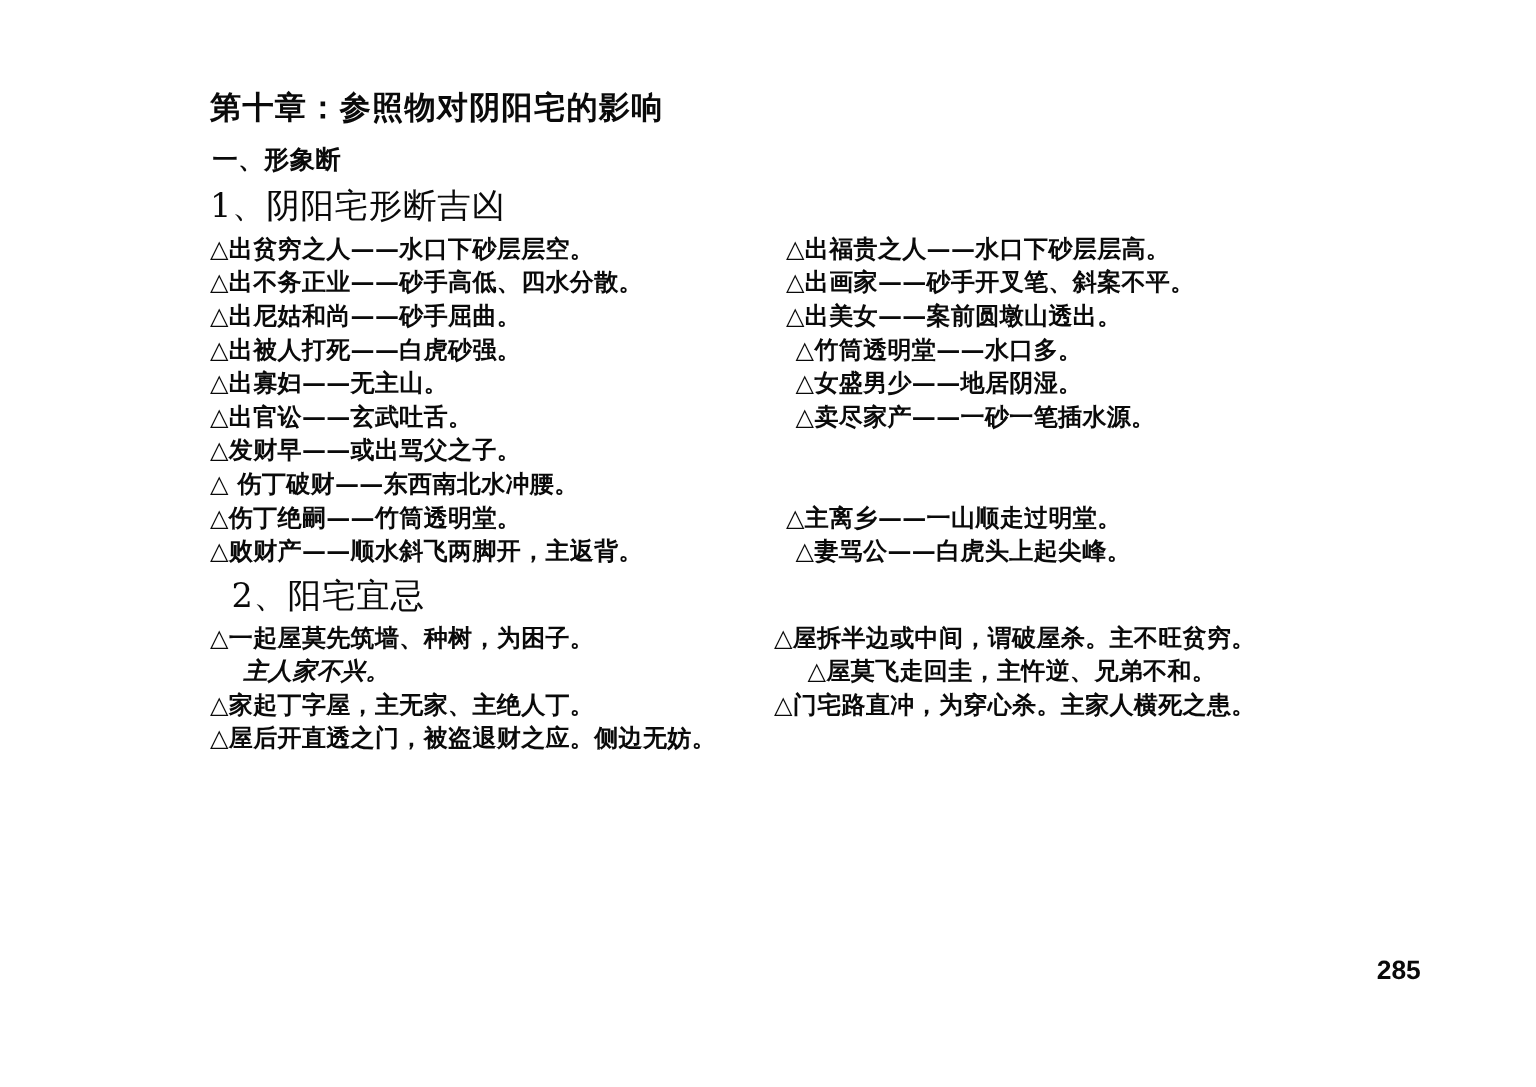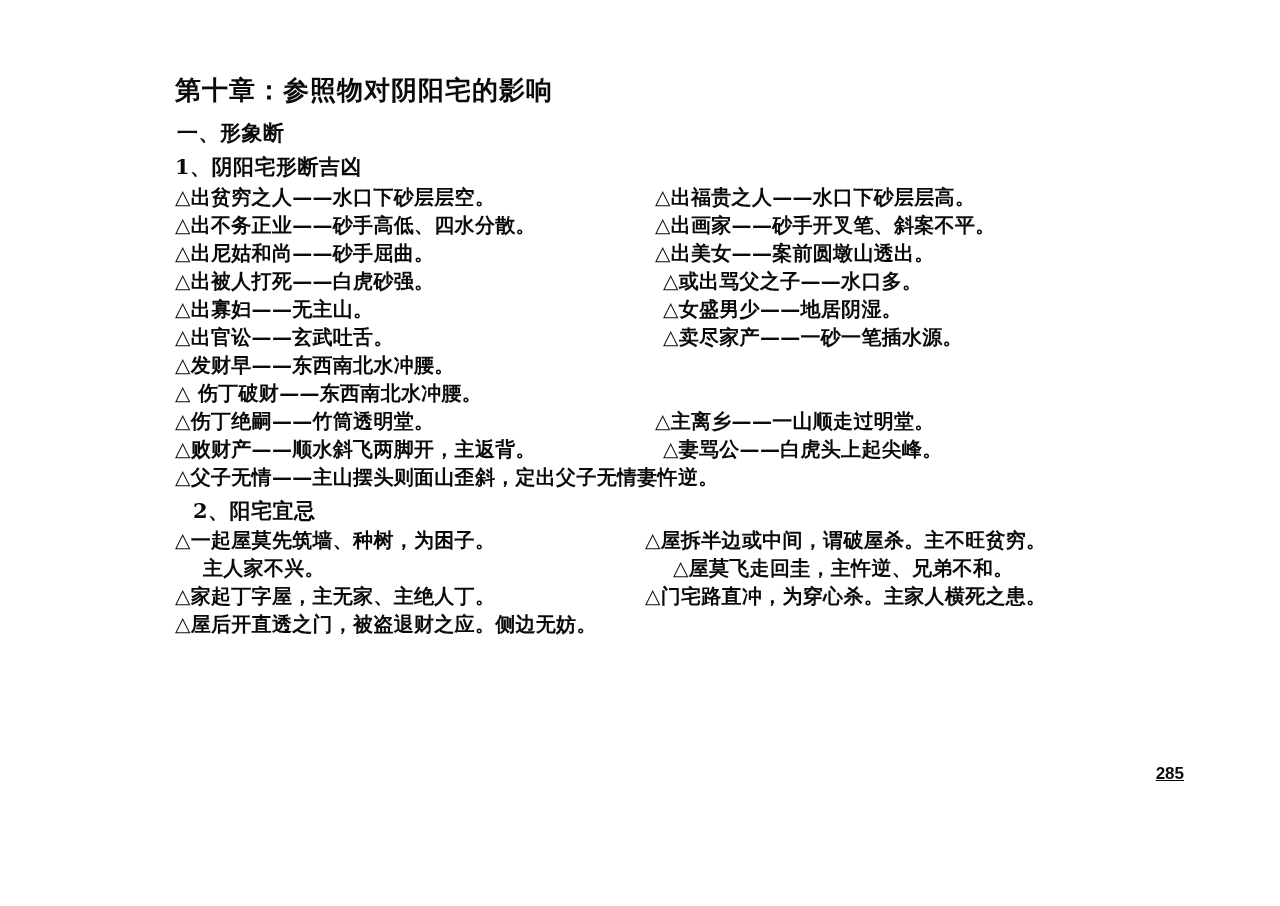--- a/index.html
+++ b/index.html
@@ -38,22 +38,22 @@
   }
   .section-heading {
     font-size: 21px;
     font-weight: 700;
     letter-spacing: 0.5px;
     line-height: 1.45;
     margin: 4px 0 2px 2px;
     white-space: nowrap;
   }
   .subsection-heading {
-    font-size: 21px;
-    font-weight: 700;
+    font-size: 28px;
+    font-weight: 400;
     letter-spacing: 0.5px;
     line-height: 1.45;
     margin: 4px 0 4px 0px;
     white-space: nowrap;
   }
   .subsection-heading.indent {
     margin-left: 18px;
   }
   .two-col {
     display: block;
@@ -84,25 +84,24 @@
     font-size: 20px;
     font-weight: 700;
     letter-spacing: 0.3px;
     line-height: 1.0;
     margin-bottom: 9px;
     white-space: nowrap;
   }
   .page-number {
     position: absolute;
     right: 96px;
-    top: 764px;
-    font-size: 17px;
+    top: 796px;
+    font-size: 22px;
     font-weight: 700;
     font-family: "Liberation Sans", sans-serif;
-    text-decoration: underline;
   }
   .block-2 .row .cell.left { width: 470px; flex: 0 0 470px; }
 </style>
 </head>
 <body>
 
 <div class="page">
   <div class="content">
 
     <div class="chapter-title">第十章：参照物对阴阳宅的影响</div>
@@ -123,66 +122,65 @@
         <div class="cell right">△出画家——砂手开叉笔、斜案不平。</div>
       </div>
 
       <div class="row">
         <div class="cell left">△出尼姑和尚——砂手屈曲。</div>
         <div class="cell right">△出美女——案前圆墩山透出。</div>
       </div>
 
       <div class="row">
         <div class="cell left">△出被人打死——白虎砂强。</div>
-        <div class="cell right pad">△或出骂父之子——水口多。</div>
+        <div class="cell right pad">△竹筒透明堂——水口多。</div>
       </div>
 
       <div class="row">
         <div class="cell left">△出寡妇——无主山。</div>
         <div class="cell right pad">△女盛男少——地居阴湿。</div>
       </div>
 
       <div class="row">
         <div class="cell left">△出官讼——玄武吐舌。</div>
         <div class="cell right pad">△卖尽家产——一砂一笔插水源。</div>
       </div>
 
       <div class="row">
-        <div class="cell right">△发财早——东西南北水冲腰。</div>
+        <div class="cell right">△发财早——或出骂父之子。</div>
       </div>
 
       <div class="row">
         <div class="cell right">△ 伤丁破财——东西南北水冲腰。</div>
       </div>
 
       <div class="row">
         <div class="cell left">△伤丁绝嗣——竹筒透明堂。</div>
         <div class="cell right">△主离乡——一山顺走过明堂。</div>
       </div>
 
       <div class="row">
         <div class="cell left">△败财产——顺水斜飞两脚开，主返背。</div>
         <div class="cell right pad">△妻骂公——白虎头上起尖峰。</div>
       </div>
 
-      <div class="full-row">△父子无情——主山摆头则面山歪斜，定出父子无情妻忤逆。</div>
 
     </div>
 
     <div class="subsection-heading indent">2、阳宅宜忌</div>
 
     <div class="two-col block-2">
 
       <div class="row">
         <div class="cell left">△一起屋莫先筑墙、种树，为困子。</div>
         <div class="cell right">△屋拆半边或中间，谓破屋杀。主不旺贫穷。</div>
       </div>
 
       <div class="row">
-        <div class="cell left" style="padding-left:28px;">主人家不兴。</div>
+        <div class="cell left" style="padding-left:28px;font-style:italic;">主人家不兴。</div>
         <div class="cell right">△屋莫飞走回圭，主忤逆、兄弟不和。</div>
       </div>
 
       <div class="row">
         <div class="cell left">△家起丁字屋，主无家、主绝人丁。</div>
         <div class="cell right">△门宅路直冲，为穿心杀。主家人横死之患。</div>
       </div>
 
       <div class="row">
         <div class="cell right">△屋后开直透之门，被盗退财之应。侧边无妨。</div>

